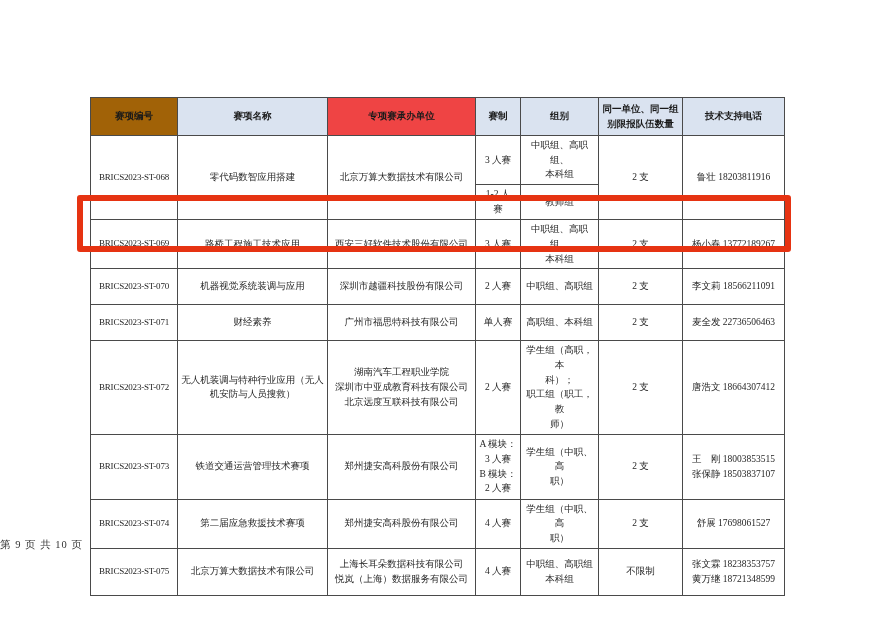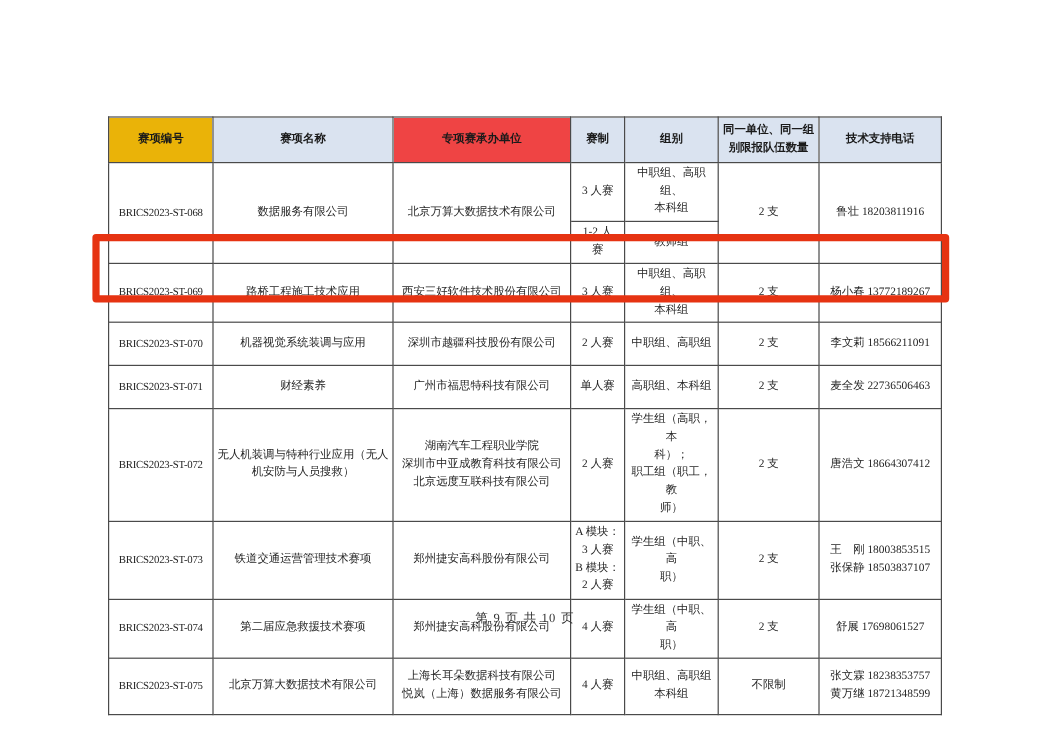--- a/index.html
+++ b/index.html
@@ -54,22 +54,22 @@
   .highlight-box {
     position: absolute;
     left: 77px; top: 195px;
     width: 714px; height: 57px;
     border: 6px solid #e63312;
     border-radius: 3px;
     pointer-events: none;
   }
   .page-footer {
     position: absolute;
-    left: 0; top: 508px; width: 875px;
-    text-align: center;
+    left: 0; top: 538px; width: 875px;
+    text-align: left;
     font-size: 10.5px;
     color: #333333;
     letter-spacing: 1px;
   }
 </style>
 </head>
 <body>
 
 <div class="page">
 
@@ -78,34 +78,34 @@
       <col style="width:87px">
         <col style="width:150px">
         <col style="width:148px">
       <col style="width:45px">
         <col style="width:78px">
         <col style="width:84px">
         <col style="width:102px">
     </colgroup>
     <thead>
       <tr>
-        <th style="background: #eab308;">赛项编号</th>
+        <th style="background: #a16207;">赛项编号</th>
         <th style="background: rgb(218, 227, 240);">赛项名称</th>
         <th style="background: #ef4444;">专项赛承办单位</th>
         <th style="background: rgb(218, 227, 240);">赛制</th>
         <th style="background: rgb(218, 227, 240);">组别</th>
         <th style="background: rgb(218, 227, 240);">同一单位、同一组
 别限报队伍数量</th>
         <th style="background: rgb(218, 227, 240); font-family: Liberation Serif, serif;">技术支持电话</th>
       </tr>
     </thead>
     <tbody>
       <tr class="h35">
         <td class="code" rowspan="2">BRICS2023-ST-068</td>
-        <td rowspan="2">数据服务有限公司</td>
+        <td rowspan="2">零代码数智应用搭建</td>
         <td rowspan="2">北京万算大数据技术有限公司</td>
         <td>3 人赛</td>
         <td>中职组、高职组、
 本科组</td>
         <td rowspan="2">2 支</td>
         <td rowspan="2">鲁壮  18203811916</td>
       </tr>
       <tr class="h35">
         <td>1-2 人
 赛</td>

